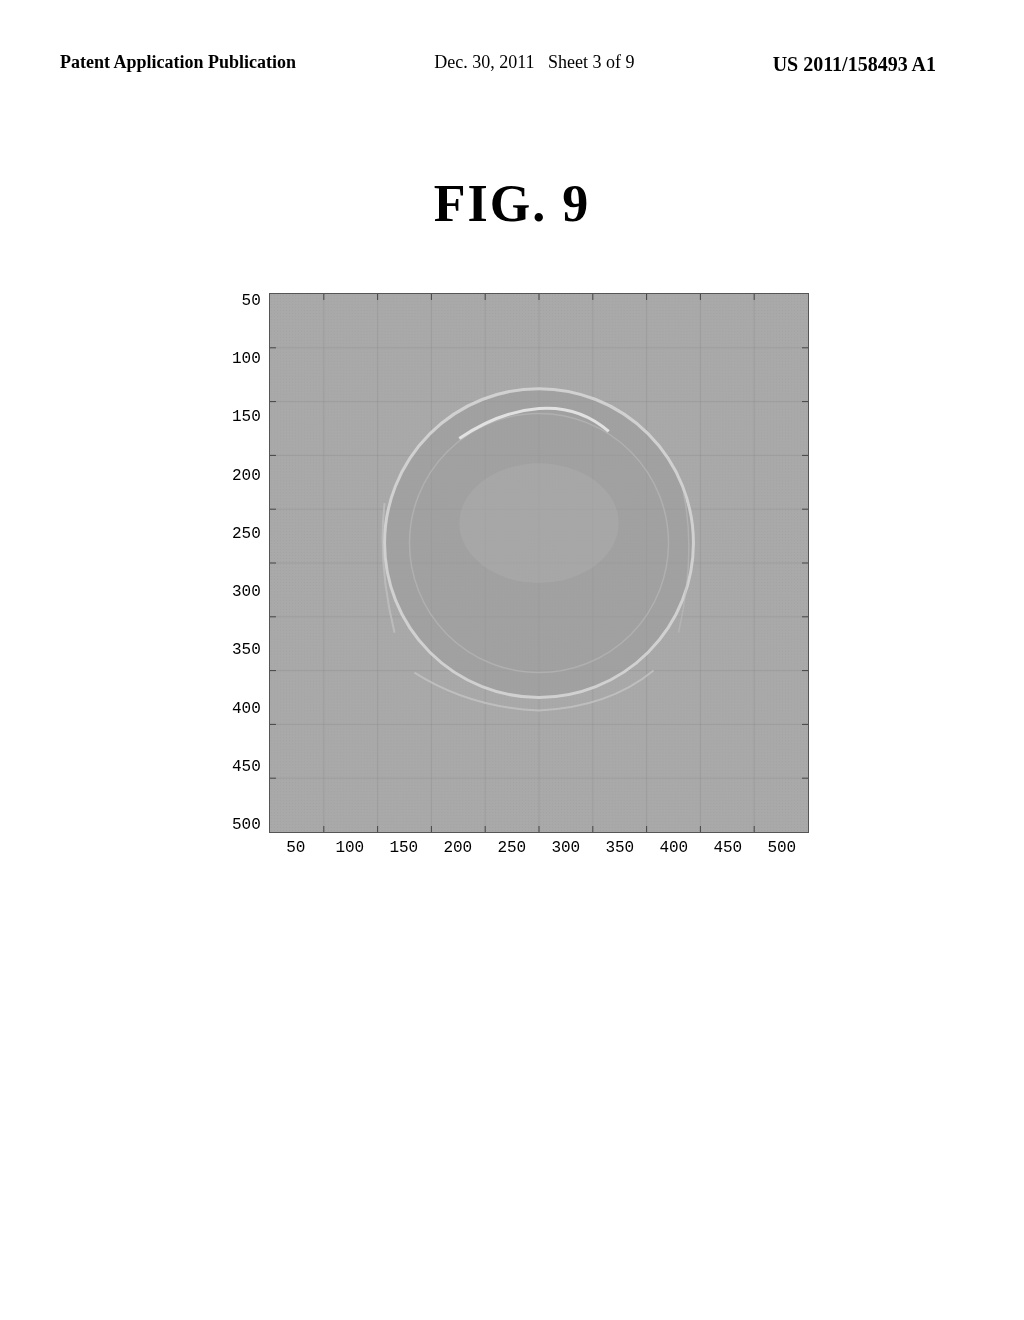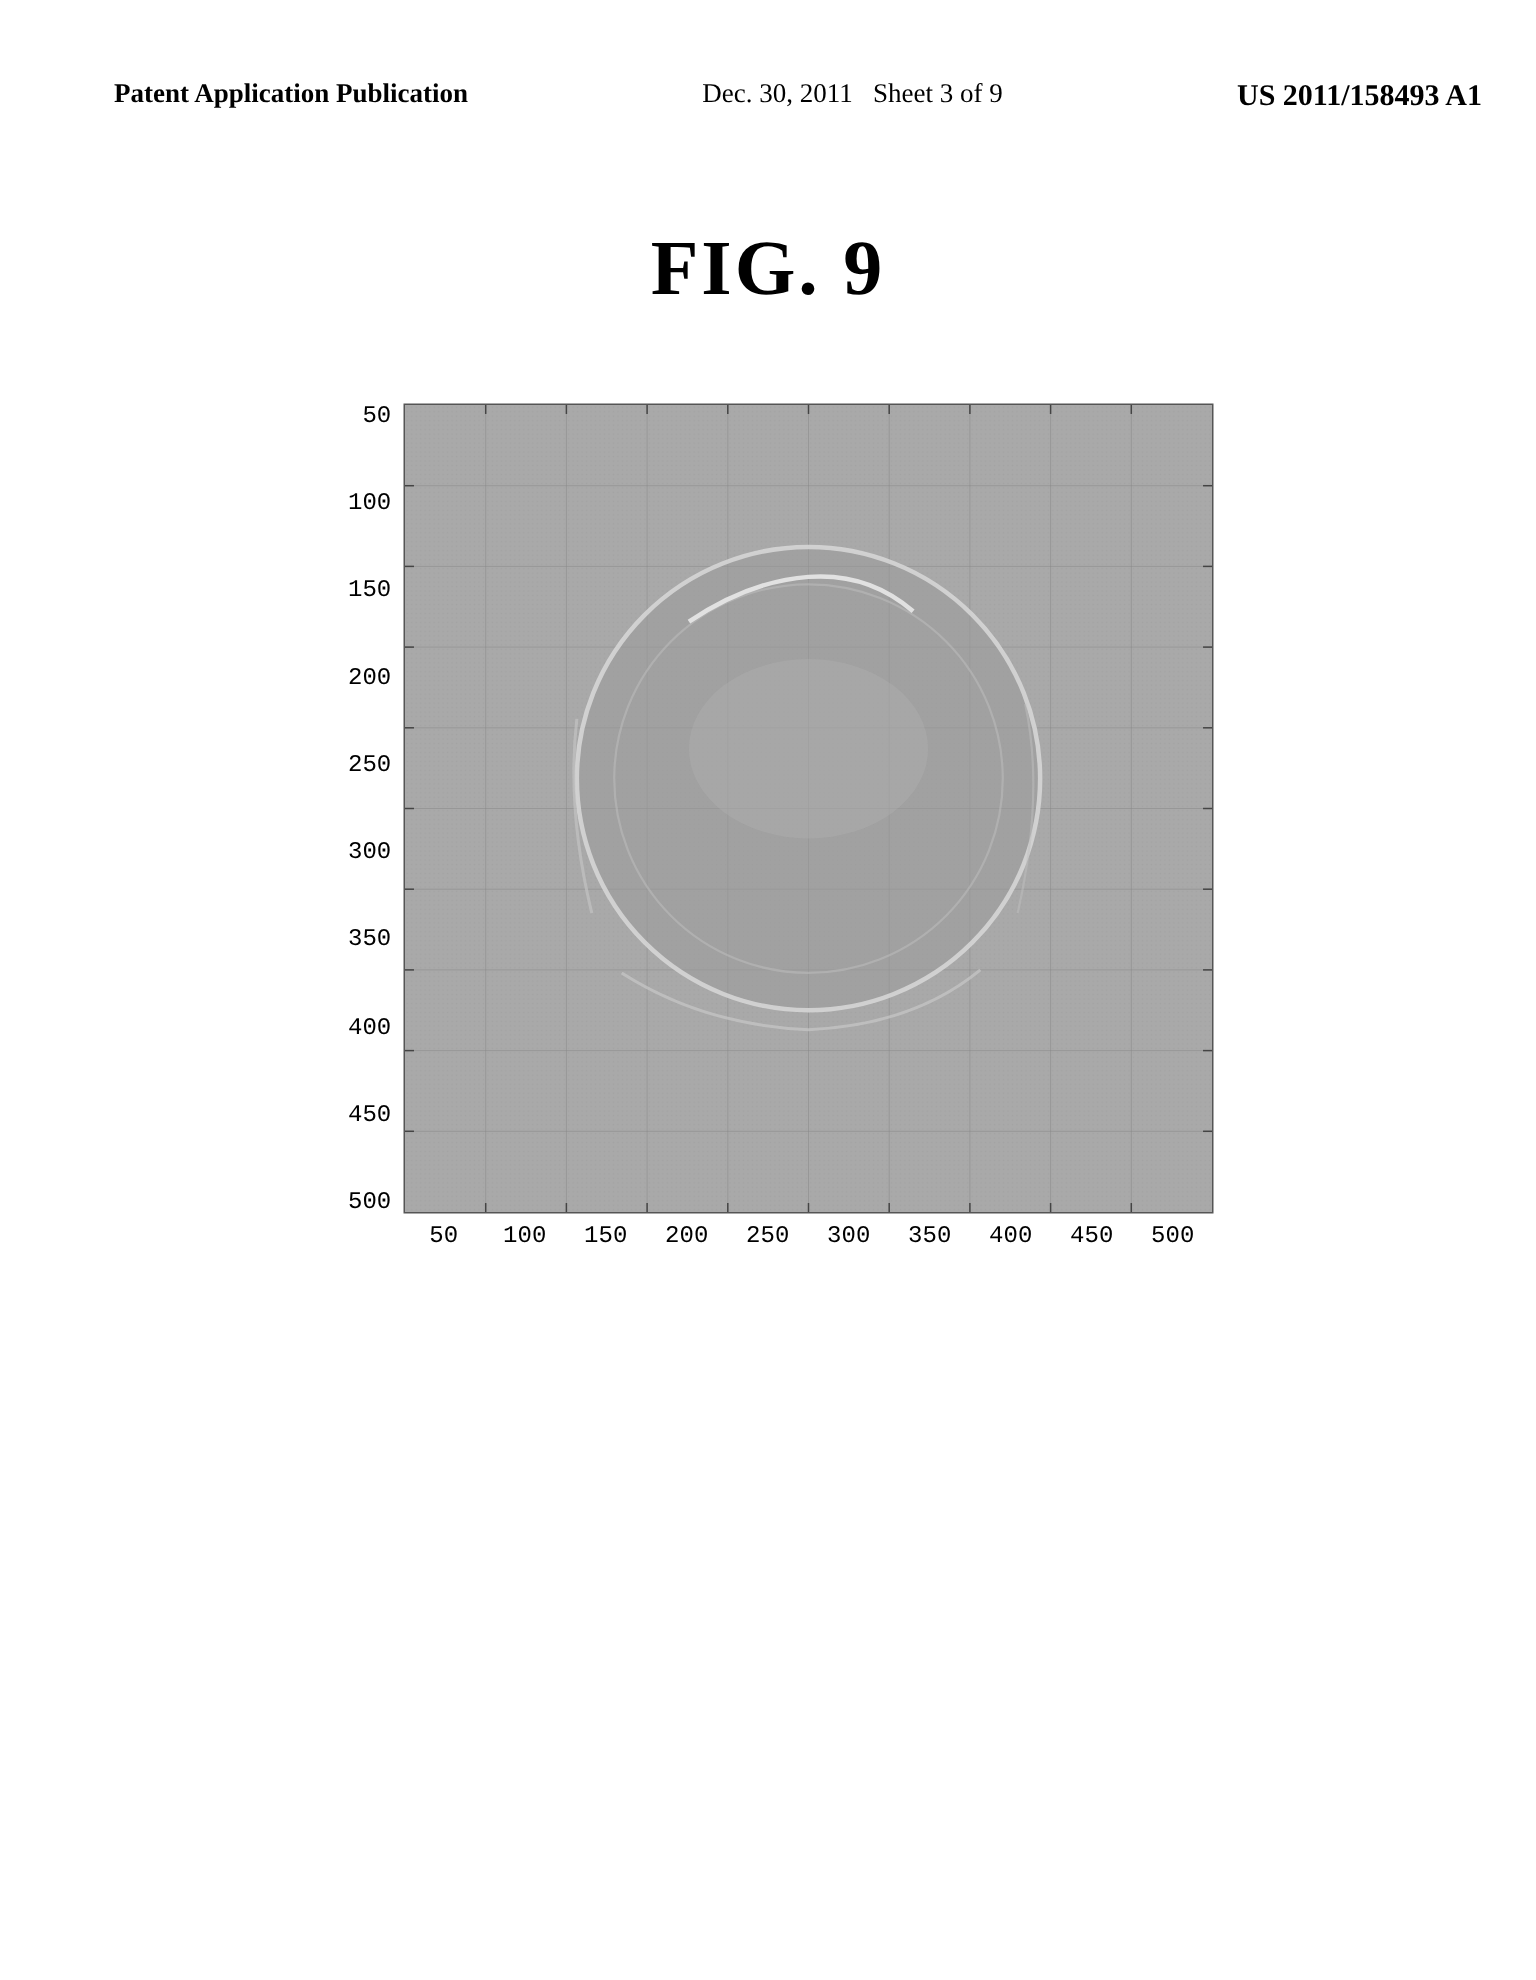--- a/index.html
+++ b/index.html
@@ -10,22 +10,21 @@
       background: #ffffff;
       font-family: 'Times New Roman', Times, serif;
       position: relative;
       overflow: hidden;
     }
 
     .header {
       display: flex;
       justify-content: space-between;
       align-items: flex-start;
-      padding: 50px 36px 0 60px;
-      margin-left: 16px;
+      padding: 50px 88px 0 60px;
     }
 
     .header-left {
       font-size: 18px;
       font-weight: bold;
       line-height: 1.4;
     }
 
     .header-center {
       font-size: 18px;
@@ -36,21 +35,21 @@
     .header-right {
       font-size: 20px;
       font-weight: bold;
       line-height: 1.4;
     }
 
     .fig-title {
       text-align: center;
       font-size: 52px;
       font-weight: bold;
-      margin-top: 72px;
+      margin-top: 96px;
       letter-spacing: 2px;
     }
 
     .chart-container {
       position: relative;
       margin: 60px auto 0 auto;
       width: 620px;
       left: 30px;
       font-family: Liberation Mono, monospace;
     }

